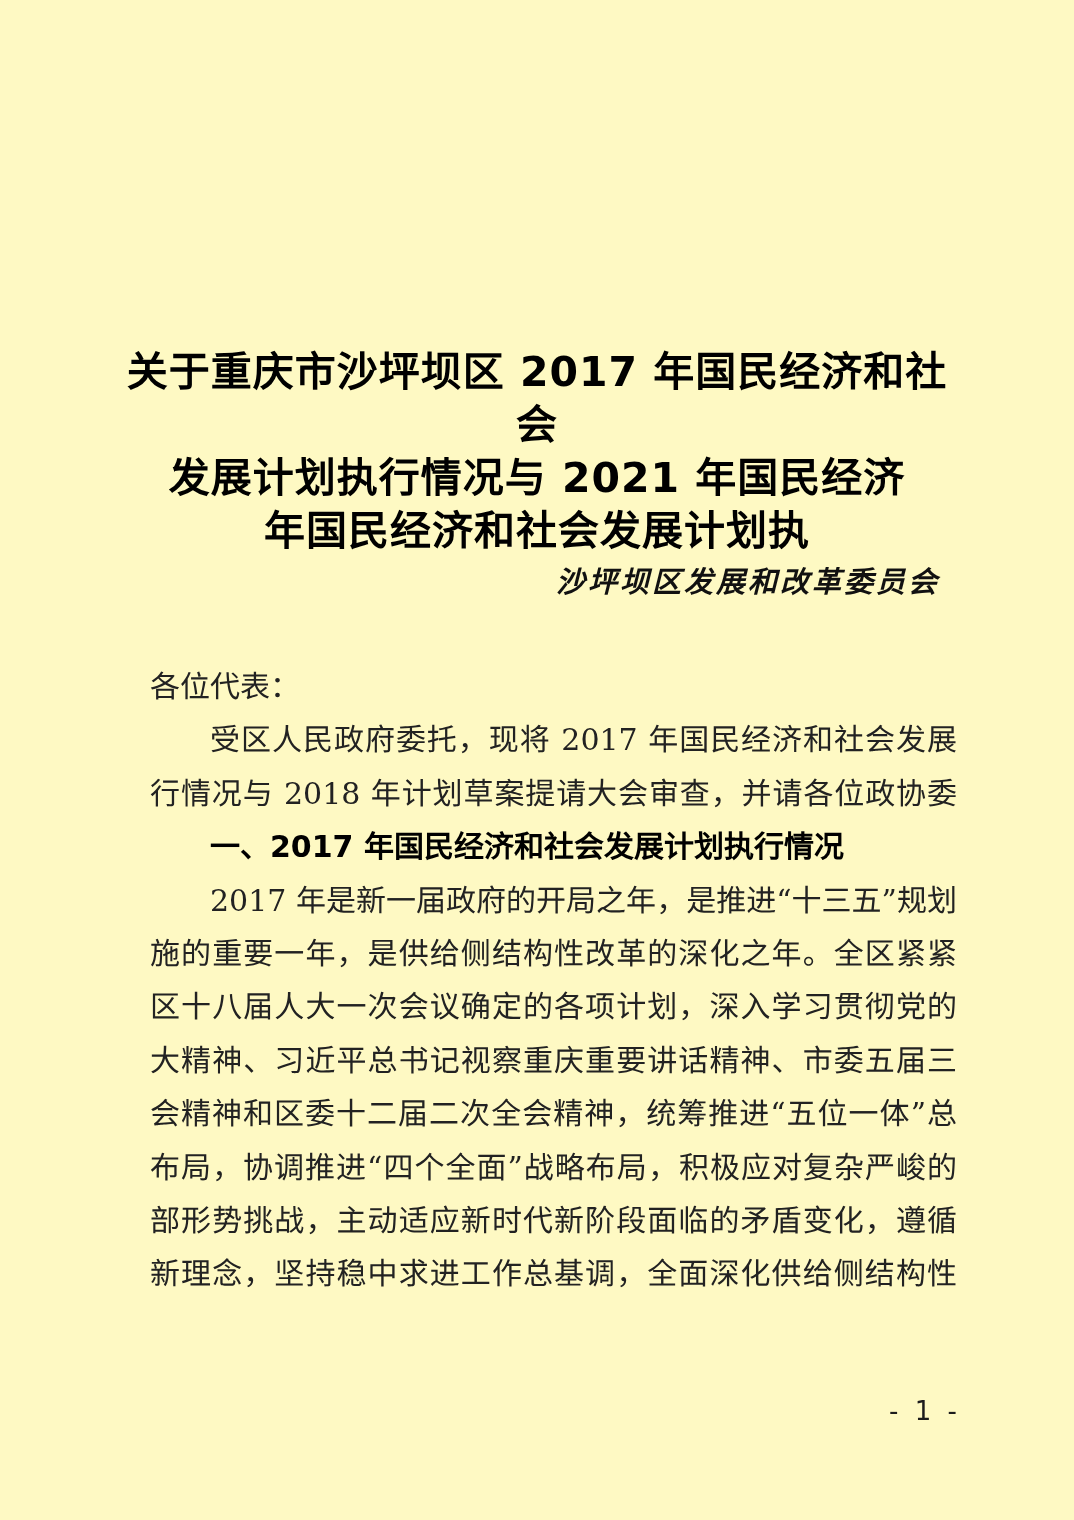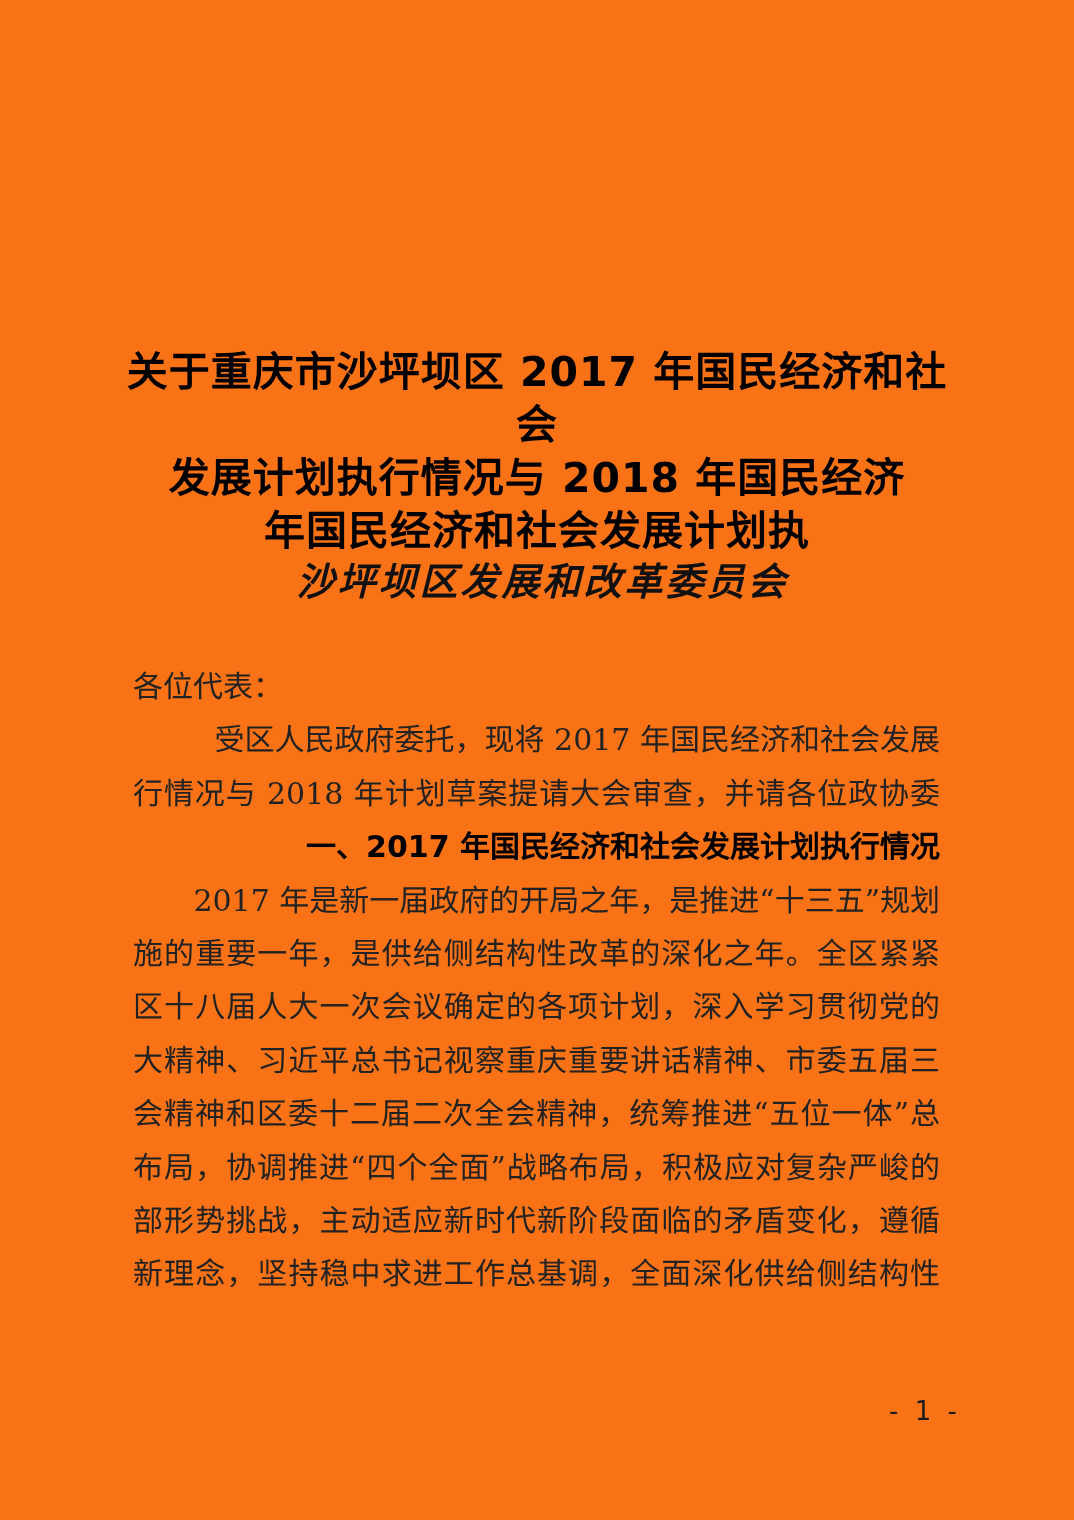--- a/index.html
+++ b/index.html
@@ -4,74 +4,73 @@
 <style>
   html, body {
     margin: 0;
     padding: 0;
     background: #ffffff;
   }
   .page {
     position: relative;
     width: 1074px;
     height: 1520px;
-    background: #f97316;
+    background: #fef9c3;
     overflow: hidden;
     font-family: "DejaVu Serif", "Liberation Serif", serif;
     color: #1c1c1c;
   }
   .title-block {
     position: absolute;
     top: 346px;
     left: 120px;
     width: 834px;
     text-align: center;
     font-family: "DejaVu Sans", "Liberation Sans", sans-serif;
     font-weight: bold;
     color: #000000;
     font-size: 41px;
     line-height: 53px;
     letter-spacing: 1px;
   }
   .author-line {
     position: absolute;
     top: 562px;
-    left: 139px;
+    left: 133px;
     width: 807px;
-    text-align: center;
+    text-align: right;
     font-family: "DejaVu Serif", "Liberation Serif", serif;
     font-weight: bold;
     font-style: italic;
     color: #111111;
-    font-size: 38px;
+    font-size: 29px;
     line-height: 40px;
     letter-spacing: 3px;
   }
   .body-block {
     position: absolute;
     top: 660px;
-    left: 133px;
+    left: 150px;
     width: 807px;
     font-size: 30px;
     color: #222222;
   }
   .line {
     height: 53.4px;
     line-height: 53.4px;
     white-space: nowrap;
   }
   .line.fill {
     text-align: justify;
     text-align-last: justify;
     white-space: normal;
     overflow: hidden;
   }
   .line.indent {
     text-indent: 2em;
-    text-align: right;
   }
   .line.heading {
     font-family: "DejaVu Sans", "Liberation Sans", sans-serif;
     font-weight: bold;
     color: #000000;
     font-size: 30px;
   }
   .page-number {
     position: absolute;
     top: 1396px;
@@ -84,21 +83,21 @@
     font-family: "DejaVu Sans", "Liberation Sans", sans-serif;
   }
 </style>
 </head>
 <body>
 
 <div class="page">
 
   <div class="title-block">
     <div class="title-line">关于重庆市沙坪坝区 2017 年国民经济和社会</div>
-    <div class="title-line">发展计划执行情况与 2018 年国民经济</div>
+    <div class="title-line">发展计划执行情况与 2021 年国民经济</div>
     <div class="title-line">年国民经济和社会发展计划执</div>
   </div>
 
   <div class="author-line">沙坪坝区发展和改革委员会</div>
 
   <div class="body-block">
     <div class="line">各位代表：</div>
 
     <div class="line fill indent">受区人民政府委托，现将 2017 年国民经济和社会发展计划执</div>
     <div class="line fill">行情况与 2018 年计划草案提请大会审查，并请各位政协委员提出</div>

